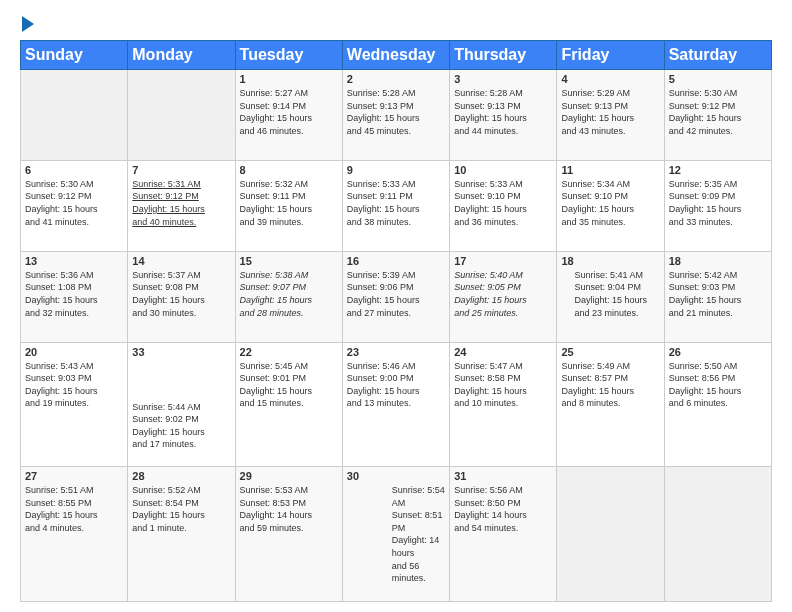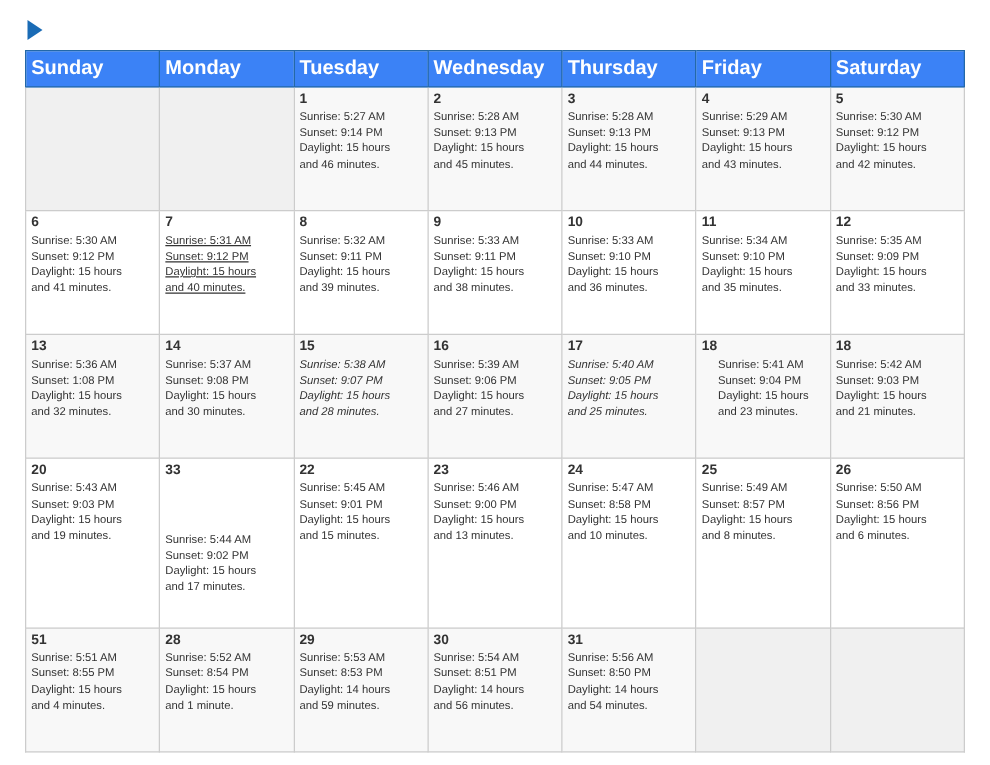--- a/index.html
+++ b/index.html
@@ -329,21 +329,21 @@
           <td>
             <span class="day-num">26</span>
             <div class="day-info" style="white-space: pre-line;">Sunrise: 5:50 AM
 Sunset: 8:56 PM
 Daylight: 15 hours
 and 6 minutes.</div>
           </td>
         </tr>
         <tr>
           <td>
-            <span class="day-num">51</span>
+            <span class="day-num">27</span>
             <div class="day-info" style="white-space: pre-line;">Sunrise: 5:51 AM
 Sunset: 8:55 PM
 Daylight: 15 hours
 and 4 minutes.</div>
           </td>
           <td>
             <span class="day-num">28</span>
             <div class="day-info" style="white-space: pre-line;">Sunrise: 5:52 AM
 Sunset: 8:54 PM
 Daylight: 15 hours
@@ -351,21 +351,21 @@
           </td>
           <td>
             <span class="day-num">29</span>
             <div class="day-info" style="white-space: pre-line;">Sunrise: 5:53 AM
 Sunset: 8:53 PM
 Daylight: 14 hours
 and 59 minutes.</div>
           </td>
           <td>
             <span class="day-num">30</span>
-            <div class="day-info" style="white-space: pre-line;">Sunrise: 5:54 AM
+            <div class="day-info" style="white-space: pre-line; margin-left: 45px;">Sunrise: 5:54 AM
 Sunset: 8:51 PM
 Daylight: 14 hours
 and 56 minutes.</div>
           </td>
           <td>
             <span class="day-num">31</span>
             <div class="day-info" style="white-space: pre-line;">Sunrise: 5:56 AM
 Sunset: 8:50 PM
 Daylight: 14 hours
 and 54 minutes.</div>

